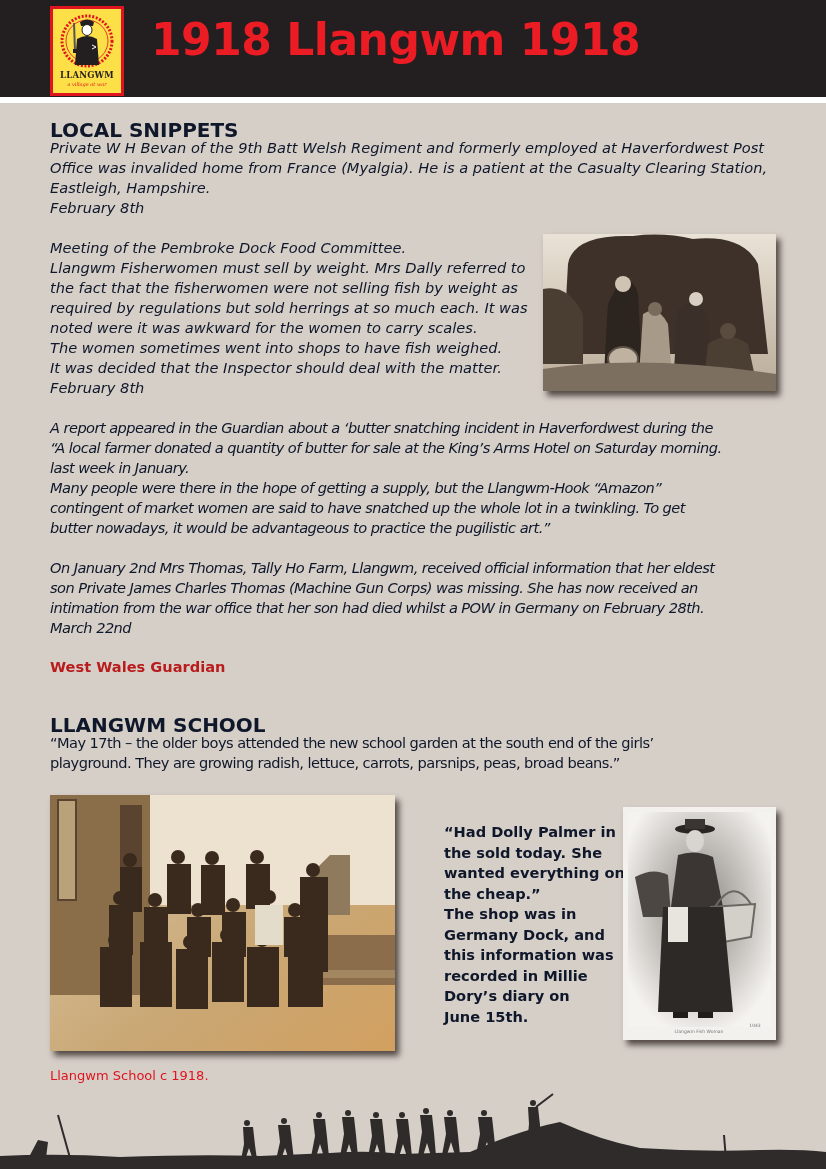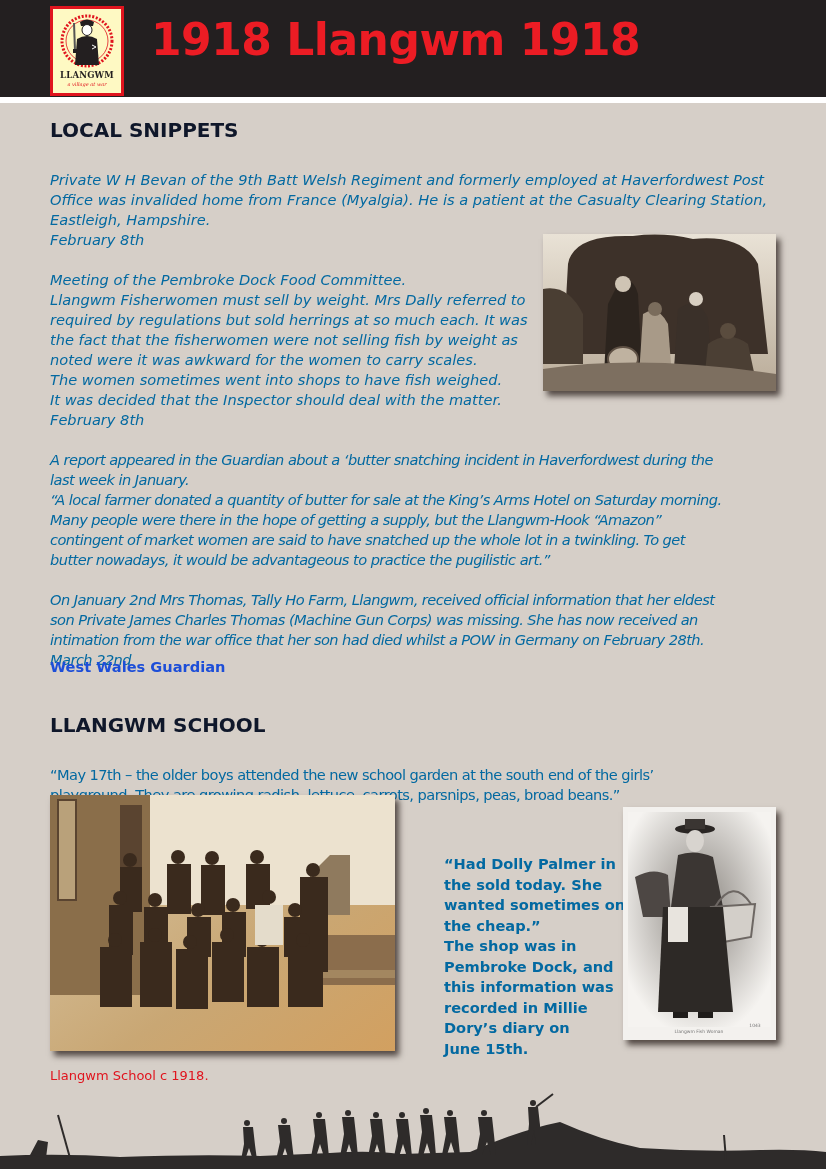--- a/index.html
+++ b/index.html
@@ -11,21 +11,21 @@
   }
   .header {
     position:absolute; left:0; top:0; width:826px; height:97px;
     background:#231f20;
   }
   .header-rule {
     position:absolute; left:0; top:97px; width:826px; height:6px; background:#ffffff;
   }
   .logo {
     position:absolute; left:50px; top:6px; width:68px; height:84px;
-    background:#fef9c3; border:3px solid #e0141e;
+    background:#fde047; border:3px solid #e0141e;
   }
   .logo svg { position:absolute; left:0; top:0; }
   .logo-name {
     position:absolute; left:0; width:68px; top:61px; text-align:center;
     font-family:"DejaVu Serif", serif; font-size:8.5px; font-weight:bold; color:#231f20; letter-spacing:0.2px;
   }
   .logo-sub {
     position:absolute; left:0; width:68px; top:72px; text-align:center;
     font-family:"DejaVu Serif", serif; font-style:italic; font-size:5px; color:#e0141e;
   }
@@ -34,28 +34,28 @@
     font-family:"DejaVu Sans", sans-serif; font-weight:bold; font-size:44px;
     color:#ec1c24; letter-spacing:-0.5px; white-space:nowrap;text-align:right;
   }
   .section-heading {
     position:absolute; left:50px;
     font-family:"DejaVu Sans", sans-serif; font-weight:bold; font-size:20px;
     color:#0f172a; letter-spacing:0px;
   }
   .para {
     position:absolute; left:50px;
-    font-size:14.6px; line-height:20px; font-style:italic; color:#0369a1;margin-top:32px;
+    font-size:14.6px; line-height:20px; font-style:italic; color:#0f172a;
   }
   .para .line { display:block; white-space:nowrap; }
   .para.cond { font-size:14.6px; letter-spacing:-0.55px; }
   .para.upright { font-style:normal; }
   .source {
     position:absolute; left:50px; top:658px;
-    font-weight:bold; font-size:14.6px; color:#1d4ed8;
+    font-weight:bold; font-size:14.6px; color:#b91c1c;
   }
   .photo {
     position:absolute; overflow:hidden;
     box-shadow:4px 5px 6px rgba(40,30,25,0.75);
   }
   .photo svg { display:block; }
   .caption {
     position:absolute; left:50px; top:1068px;
     font-size:13px; color:#e0141e;
   }
@@ -90,22 +90,22 @@
 <div class="para" style="top:138px;">
   <span class="line">Private W H Bevan of the 9th Batt Welsh Regiment and formerly employed at Haverfordwest Post</span>
   <span class="line">Office was invalided home from France (Myalgia).  He is a patient at the Casualty Clearing Station,</span>
   <span class="line">Eastleigh, Hampshire.</span>
   <span class="line">February 8th</span>
 </div>
 
 <div class="para" style="top:238px;">
   <span class="line">Meeting of the Pembroke Dock Food Committee.</span>
   <span class="line">Llangwm Fisherwomen must sell by weight.  Mrs Dally referred to</span>
+  <span class="line">the fact that the fisherwomen were not selling fish by weight as</span>
   <span class="line">required by regulations but sold herrings at so much each.  It was</span>
-  <span class="line">the fact that the fisherwomen were not selling fish by weight as</span>
   <span class="line">noted were it was awkward for the women to carry scales.</span>
   <span class="line">The women sometimes went into shops to have fish weighed.</span>
   <span class="line">It was decided that the Inspector should deal with the matter.</span>
   <span class="line">February 8th</span>
 </div>
 
 <div class="photo" style="left:543px; top:234px; width:233px; height:157px;">
   <svg width="233" height="157" viewBox="0 0 233 157">
     <defs>
       <linearGradient id="sepia1" x1="0" y1="0" x2="0" y2="1">
@@ -124,22 +124,22 @@
     <circle cx="153" cy="65" r="7" fill="#d8cfc2"></circle>
     <path d="M165 110 Q185 95 205 110 L215 157 L160 157 Z" fill="#4b3f34"></path>
     <circle cx="185" cy="97" r="8" fill="#5a4c3e"></circle>
     <ellipse cx="80" cy="125" rx="15" ry="12" fill="#bfb2a0" stroke="#5e5044" stroke-width="2"></ellipse>
     <path d="M0 135 Q100 120 233 140 L233 157 L0 157 Z" fill="#7d6f60"></path>
   </svg>
 </div>
 
 <div class="para cond" style="top:418px;">
   <span class="line">A report appeared in the Guardian about a ‘butter snatching incident in Haverfordwest during the</span>
+  <span class="line">“A local farmer donated a quantity of butter for sale at the King’s Arms Hotel on Saturday morning.</span>
   <span class="line">last week in January.</span>
-  <span class="line">“A local farmer donated a quantity of butter for sale at the King’s Arms Hotel on Saturday morning.</span>
   <span class="line">Many people were there in the hope of getting a supply, but the Llangwm-Hook “Amazon”</span>
   <span class="line">contingent of market women are said to have snatched up the whole lot in a twinkling.  To get</span>
   <span class="line">butter nowadays, it would be advantageous to practice the pugilistic art.”</span>
 </div>
 
 <div class="para cond" style="top:558px;">
   <span class="line">On January 2nd Mrs Thomas, Tally Ho Farm, Llangwm, received official information that her eldest</span>
   <span class="line">son Private James Charles Thomas (Machine Gun Corps) was missing.  She has now received an</span>
   <span class="line">intimation from the war office that her son had died whilst a POW in Germany on February 28th.</span>
   <span class="line">March 22nd</span>
@@ -208,24 +208,24 @@
     <rect x="205" y="110" width="28" height="40" fill="#e4dccb"></rect>
     <circle cx="219" cy="102" r="7" fill="#3a2a1d"></circle>
   </svg>
 </div>
 
 <div class="caption">Llangwm School c 1918.</div>
 
 <div class="para upright" style="left:444px; top:822px; line-height:20.5px;font-weight:bold;">
   <span class="line">“Had Dolly Palmer in</span>
   <span class="line">the sold today.  She</span>
-  <span class="line">wanted sometimes on</span>
+  <span class="line">wanted everything on</span>
   <span class="line">the cheap.”</span>
   <span class="line">The shop was in</span>
-  <span class="line">Pembroke Dock, and</span>
+  <span class="line">Germany Dock, and</span>
   <span class="line">this information was</span>
   <span class="line">recorded in Millie</span>
   <span class="line">Dory’s diary on</span>
   <span class="line">June 15th.</span>
 </div>
 
 <div class="photo" style="left:623px; top:807px; width:153px; height:233px; background:#f3f1ee;">
   <svg width="153" height="233" viewBox="0 0 153 233">
     <defs>
       <radialGradient id="vig" cx="0.5" cy="0.45" r="0.6">

